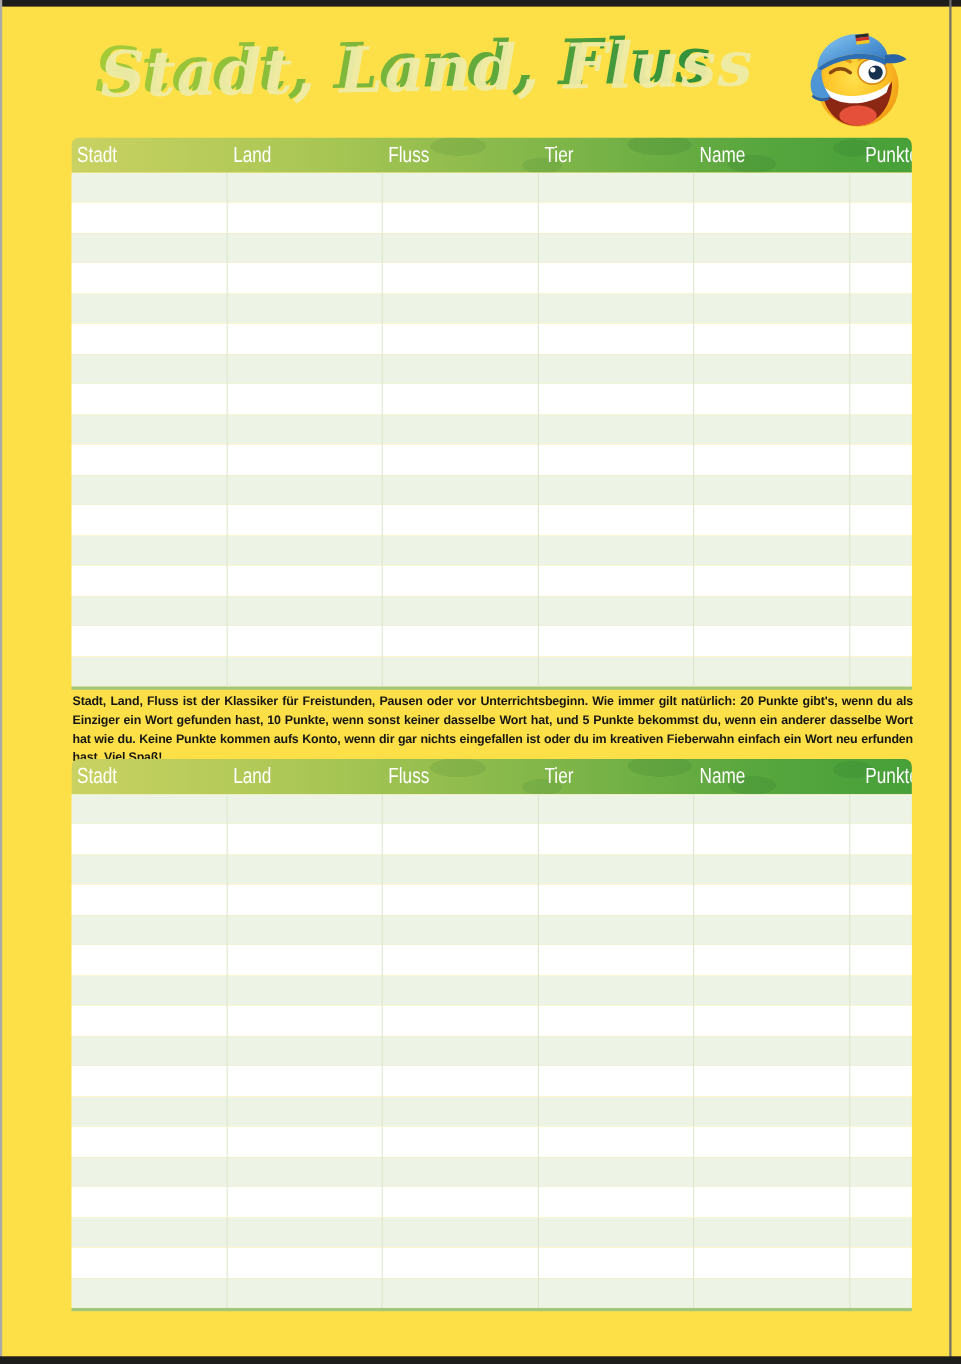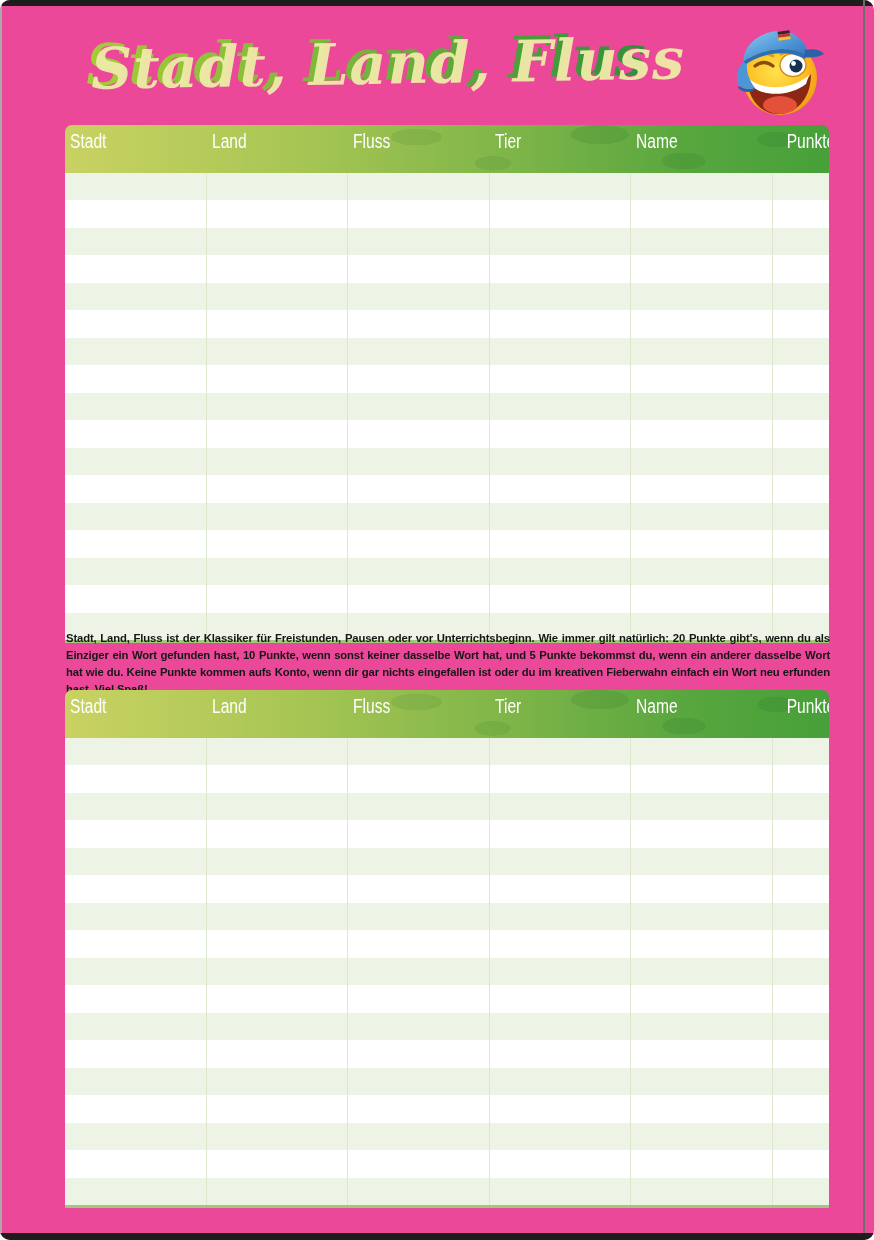--- a/index.html
+++ b/index.html
@@ -1,19 +1,18 @@
 <!DOCTYPE html>
 <html><head>
 <meta charset="utf-8">
 <style>
   html,body{margin:0;padding:0;background:#ffffff;}
   .page{
-    position:relative;width:874px;height:1240px;background:#ec4899;overflow:hidden;
+    position:relative;width:874px;height:1240px;background:#fde047;overflow:hidden;
     font-family:"Liberation Sans",sans-serif;
-    border-radius:10px;
   }
   
   .edge-top{position:absolute;left:0;top:0;width:874px;height:6px;background:#1d1d1b;}
   .edge-bottom{position:absolute;left:0;top:1233px;width:874px;height:7px;background:#1d1d1b;}
   .edge-left{position:absolute;left:0;top:0;width:2px;height:1240px;background:#a9a9a7;}
   .edge-right{position:absolute;left:863px;top:0;width:2px;height:1240px;background:#6e6e6c;}
 
   
   .title{
     position:absolute;left:86px;top:26px;width:560px;
@@ -27,21 +26,21 @@
 
   
   .logo{position:absolute;left:729px;top:20px;width:100px;height:100px;}
 
   
   .score-table{position:absolute;left:65px;width:764px;}
   .t1{top:125px;}
   .t2{top:690px;}
   .thead{
     display:grid;grid-template-columns:repeat(5,1fr) 56px;
-    height:48px;border-radius:7px 7px 0 0;overflow:hidden;
+    height:32px;border-radius:7px 7px 0 0;overflow:hidden;
     background-image:
       radial-gradient(ellipse 42px 14px at 46% 25%, rgba(22,92,32,.10) 60%, transparent 61%),
       radial-gradient(ellipse 30px 12px at 56% 80%, rgba(22,92,32,.10) 60%, transparent 61%),
       radial-gradient(ellipse 48px 16px at 70% 20%, rgba(22,92,32,.13) 60%, transparent 61%),
       radial-gradient(ellipse 36px 14px at 81% 75%, rgba(22,92,32,.13) 60%, transparent 61%),
       radial-gradient(ellipse 30px 13px at 93% 30%, rgba(22,92,32,.13) 60%, transparent 61%),
       linear-gradient(90deg,#c9d262 0%,#a8c654 30%,#7cb448 60%,#57a63e 82%,#47a039 100%);
   }
   .hcell{color:#ffffff;font-size:20px;line-height:32px;padding-left:5px;overflow:hidden;}
   .hcell .cond{display:inline-block;transform:scaleX(.78);transform-origin:left center;white-space:nowrap;}

